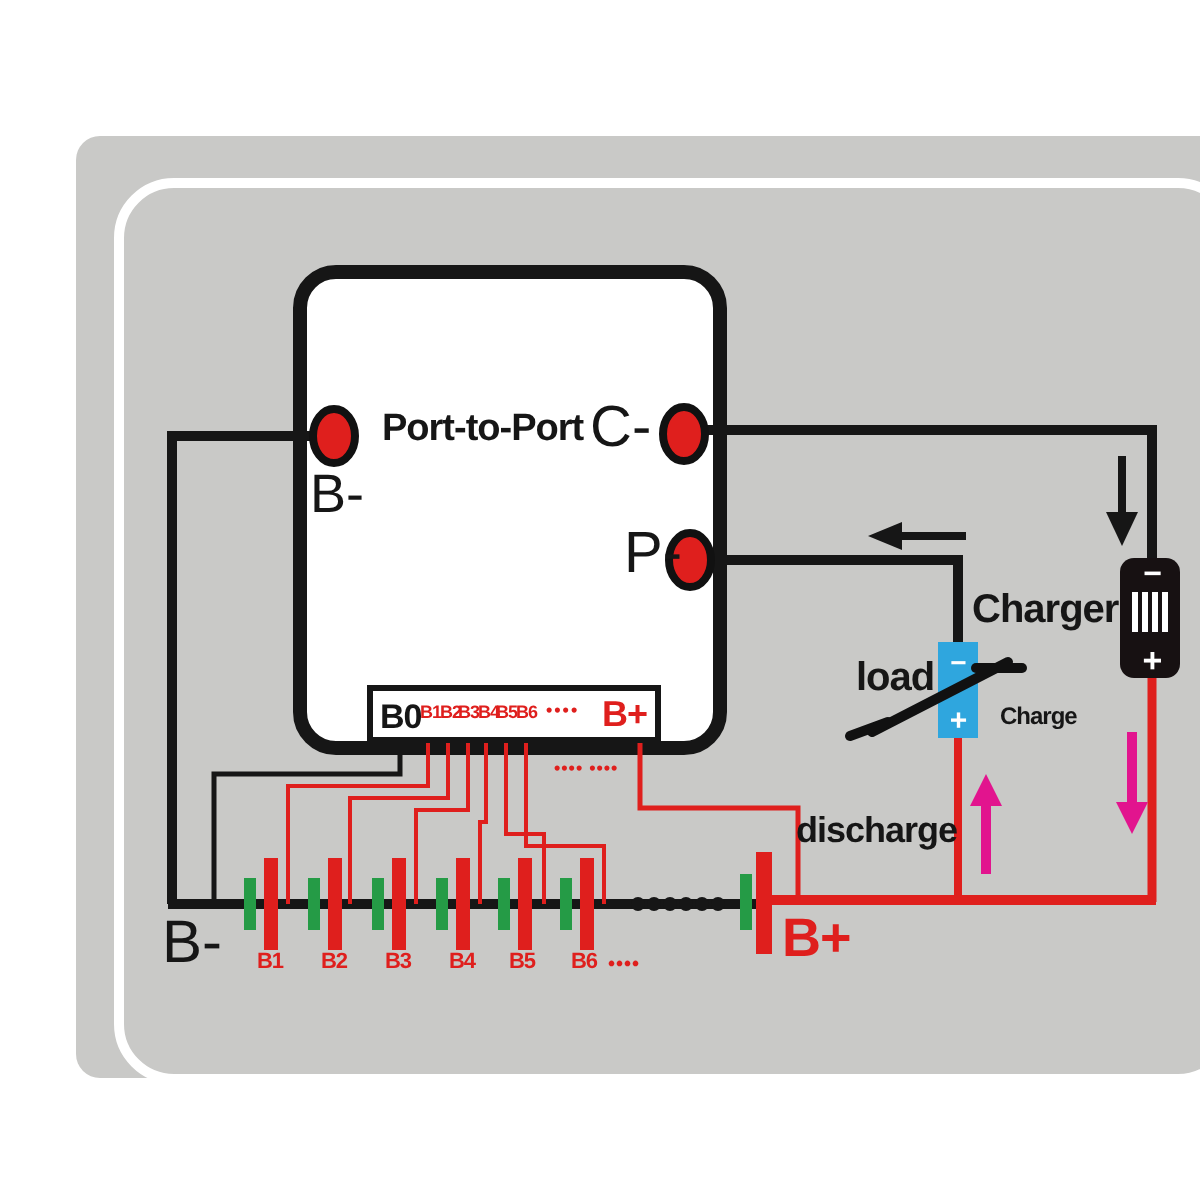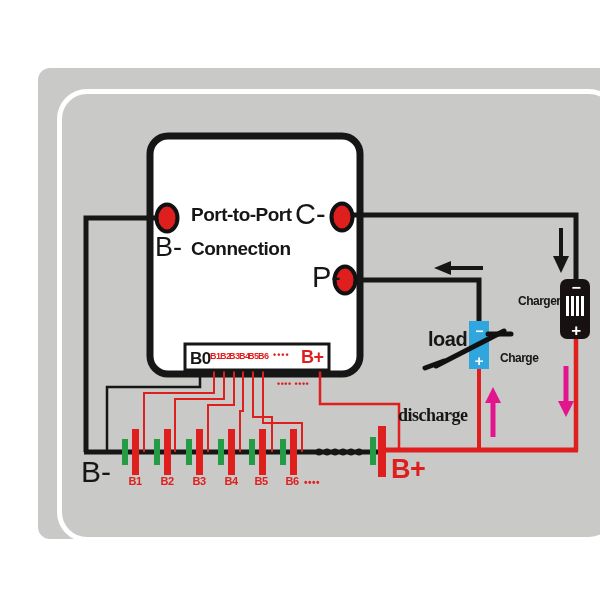--- a/index.html
+++ b/index.html
@@ -123,21 +123,20 @@
         <polygon points="461,387 453,403 469,403" fill="#e2148e"></polygon>
       </g>
       <g>
         <line x1="534" y1="366" x2="534" y2="402" stroke="#e2148e" stroke-width="5"></line>
         <polygon points="534,417 526,401 542,401" fill="#e2148e"></polygon>
       </g>
     </g>
   </svg>
 
   <div class="lbl bold" style="left:159px;top:205px;font-size:19px;">Port-to-Port</div>
-  <div class="lbl bold" style="left:159px;top:239px;font-size:19px;">Connection</div>
   <div class="lbl" style="left:123px;top:234px;font-size:27px;">B-</div>
   <div class="lbl" style="left:263px;top:200px;font-size:29px;">C-</div>
   <div class="lbl" style="left:280px;top:263px;font-size:29px;">P-</div>
 
   <div class="lbl bold" style="left:158px;top:350px;font-size:17px;">B0</div>
   <div class="lbl bold red" style="left:178px;top:352px;font-size:9px;">B1</div>
   <div class="lbl bold red" style="left:188px;top:352px;font-size:9px;">B2</div>
   <div class="lbl bold red" style="left:197px;top:352px;font-size:9px;">B3</div>
   <div class="lbl bold red" style="left:207px;top:352px;font-size:9px;">B4</div>
   <div class="lbl bold red" style="left:216px;top:352px;font-size:9px;">B5</div>
@@ -149,23 +148,23 @@
   <div class="lbl" style="left:49px;top:457px;font-size:30px;">B-</div>
   <div class="lbl bold red" style="left:359px;top:456px;font-size:27px;">B+</div>
   <div class="lbl bold red ctr" style="left:94px;top:476px;width:18px;font-size:11px;">B1</div>
   <div class="lbl bold red ctr" style="left:126px;top:476px;width:18px;font-size:11px;">B2</div>
   <div class="lbl bold red ctr" style="left:158px;top:476px;width:18px;font-size:11px;">B3</div>
   <div class="lbl bold red ctr" style="left:190px;top:476px;width:18px;font-size:11px;">B4</div>
   <div class="lbl bold red ctr" style="left:220px;top:476px;width:18px;font-size:11px;">B5</div>
   <div class="lbl bold red ctr" style="left:251px;top:476px;width:18px;font-size:11px;">B6</div>
   <div class="lbl bold red" style="left:272px;top:478px;font-size:10px;letter-spacing:0.5px;">••••</div>
 
-  <div class="lbl bold" style="left:486px;top:295px;font-size:12px;">Charger</div>
+  <div class="lbl bold" style="left:454px;top:295px;font-size:20px;">Charger</div>
   <div class="lbl bold" style="left:396px;top:329px;font-size:20px;">load</div>
   <div class="lbl bold" style="left:468px;top:352px;font-size:12px;">Charge</div>
-  <div class="lbl bold" style="left:366px;top:406px;font-size:18px;font-family:Liberation Serif, serif;">discharge</div>
+  <div class="lbl bold" style="left:366px;top:406px;font-size:18px;">discharge</div>
 
   <div class="lbl bold white ctr" style="left:535px;top:280px;width:18px;font-size:16px;">−</div>
   <div class="lbl bold white ctr" style="left:535px;top:322px;width:18px;font-size:17px;">+</div>
   <div class="lbl bold white ctr" style="left:437px;top:324px;width:20px;font-size:14px;">−</div>
   <div class="lbl bold white ctr" style="left:437px;top:353px;width:20px;font-size:15px;">+</div>
 
 </div>
 
 </body></html>

